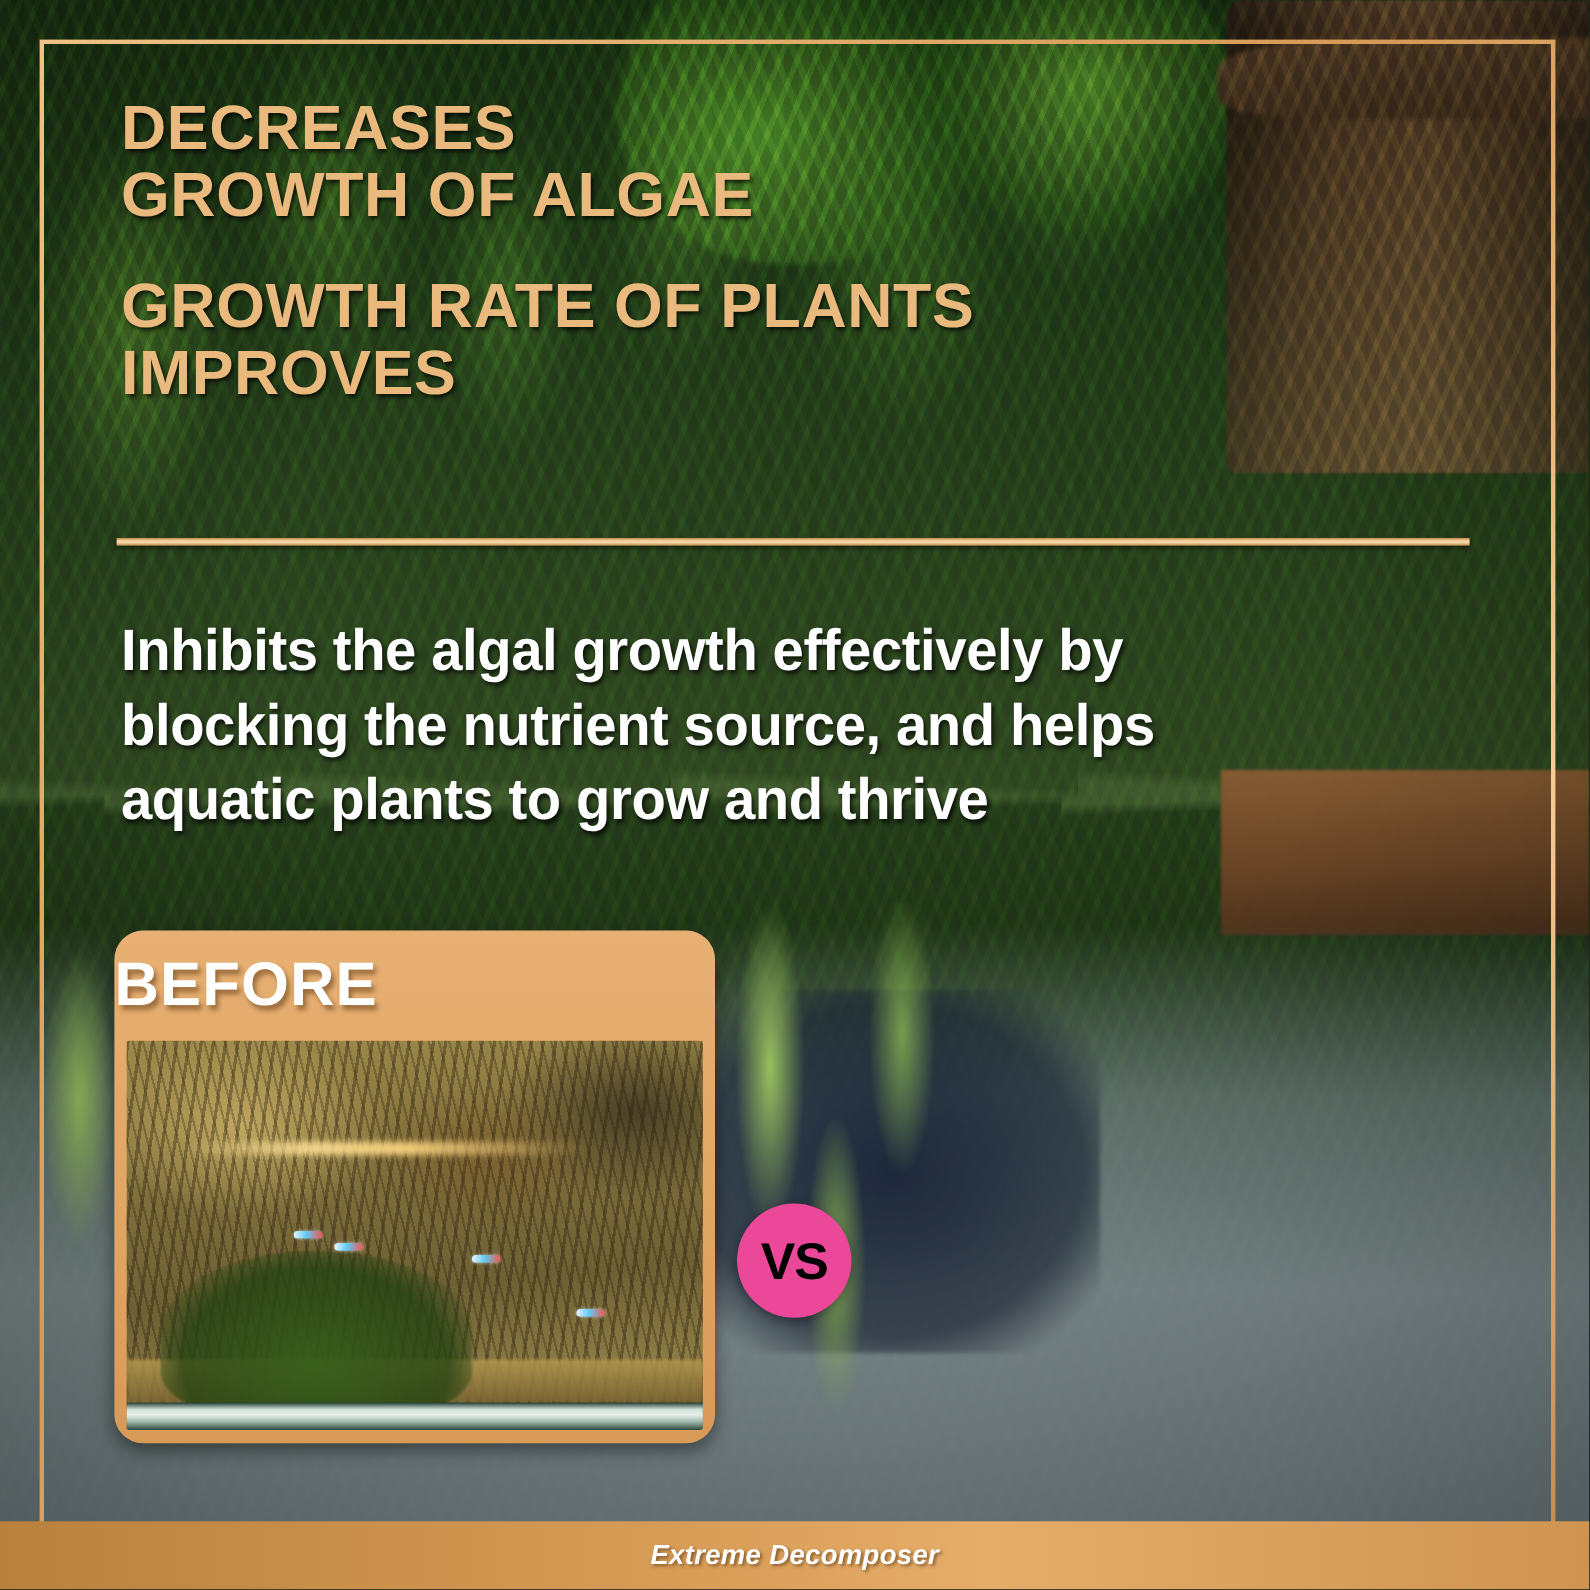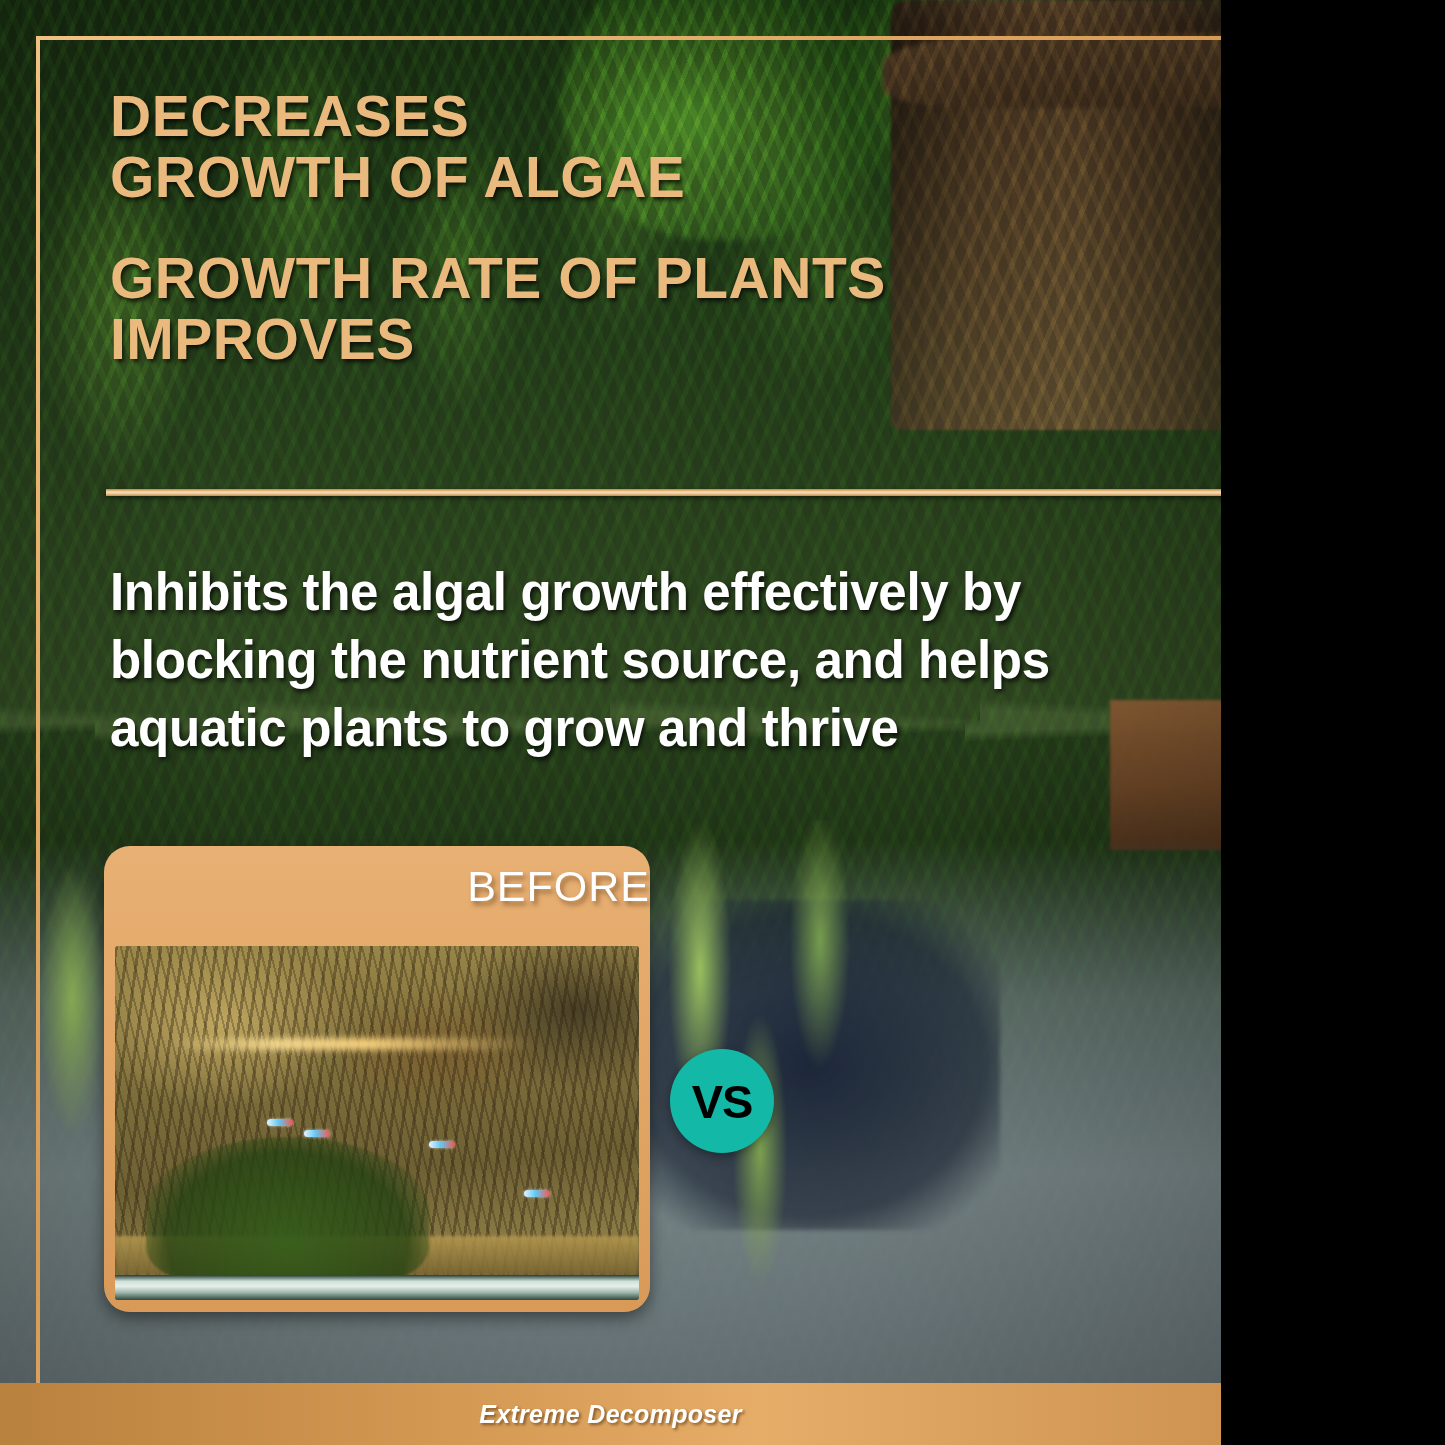--- a/index.html
+++ b/index.html
@@ -2,21 +2,21 @@
 <html><head>
 <meta charset="utf-8">
 <style>
   html, body {
     margin: 0;
     padding: 0;
     background: #000;
   }
   .stage {
     position: relative;
-    width: 1221px;
+    width: 1445px;
     height: 1445px;
     overflow: hidden;
     font-family: "Liberation Sans", sans-serif;
     background: #0b1a0b;
   }
 
   
   .bg-photo {
     position: absolute;
     inset: 0;
@@ -196,24 +196,24 @@
     box-shadow: 0 6px 16px rgba(0,0,0,.45);
     padding: 0;
     overflow: hidden;
   }
   .panel-before { left: 104px; width: 546px; }
   .panel-after  { left: 812px; width: 528px; }
 
   .panel-title {
     position: absolute;
     left: 0; right: 0; top: 16px;
-    text-align: right;
+    text-align: left;
     color: #ffffff;
-    font-weight: 400;
-    font-size: 43px;
+    font-weight: 700;
+    font-size: 56px;
     letter-spacing: 1px;
     text-shadow: 3px 4px 5px rgba(90,55,20,.55);
   }
 
   .panel-photo {
     position: absolute;
     left: 11px; right: 11px;
     top: 100px; bottom: 12px;
     border-radius: 3px;
     overflow: hidden;
@@ -307,24 +307,24 @@
     position: absolute;
     left: 0; right: 0; bottom: 7%;
     height: 10%;
     background: linear-gradient(180deg, rgba(196,176,104,.9), rgba(140,124,64,.92));
     filter: blur(1.2px);
   }
 
   
   .vs-badge {
     position: absolute;
-    left: 670px; top: 1049px;
+    left: 670px; top: 1094px;
     width: 104px; height: 104px;
     border-radius: 50%;
-    background: #14b8a6;
+    background: #ec4899;
     display: flex;
     align-items: center;
     justify-content: center;
     color: #000000;
     font-weight: 700;
     font-size: 47px;
     letter-spacing: -1px;
     box-shadow: 0 3px 10px rgba(0,0,0,.35);
   }
 

